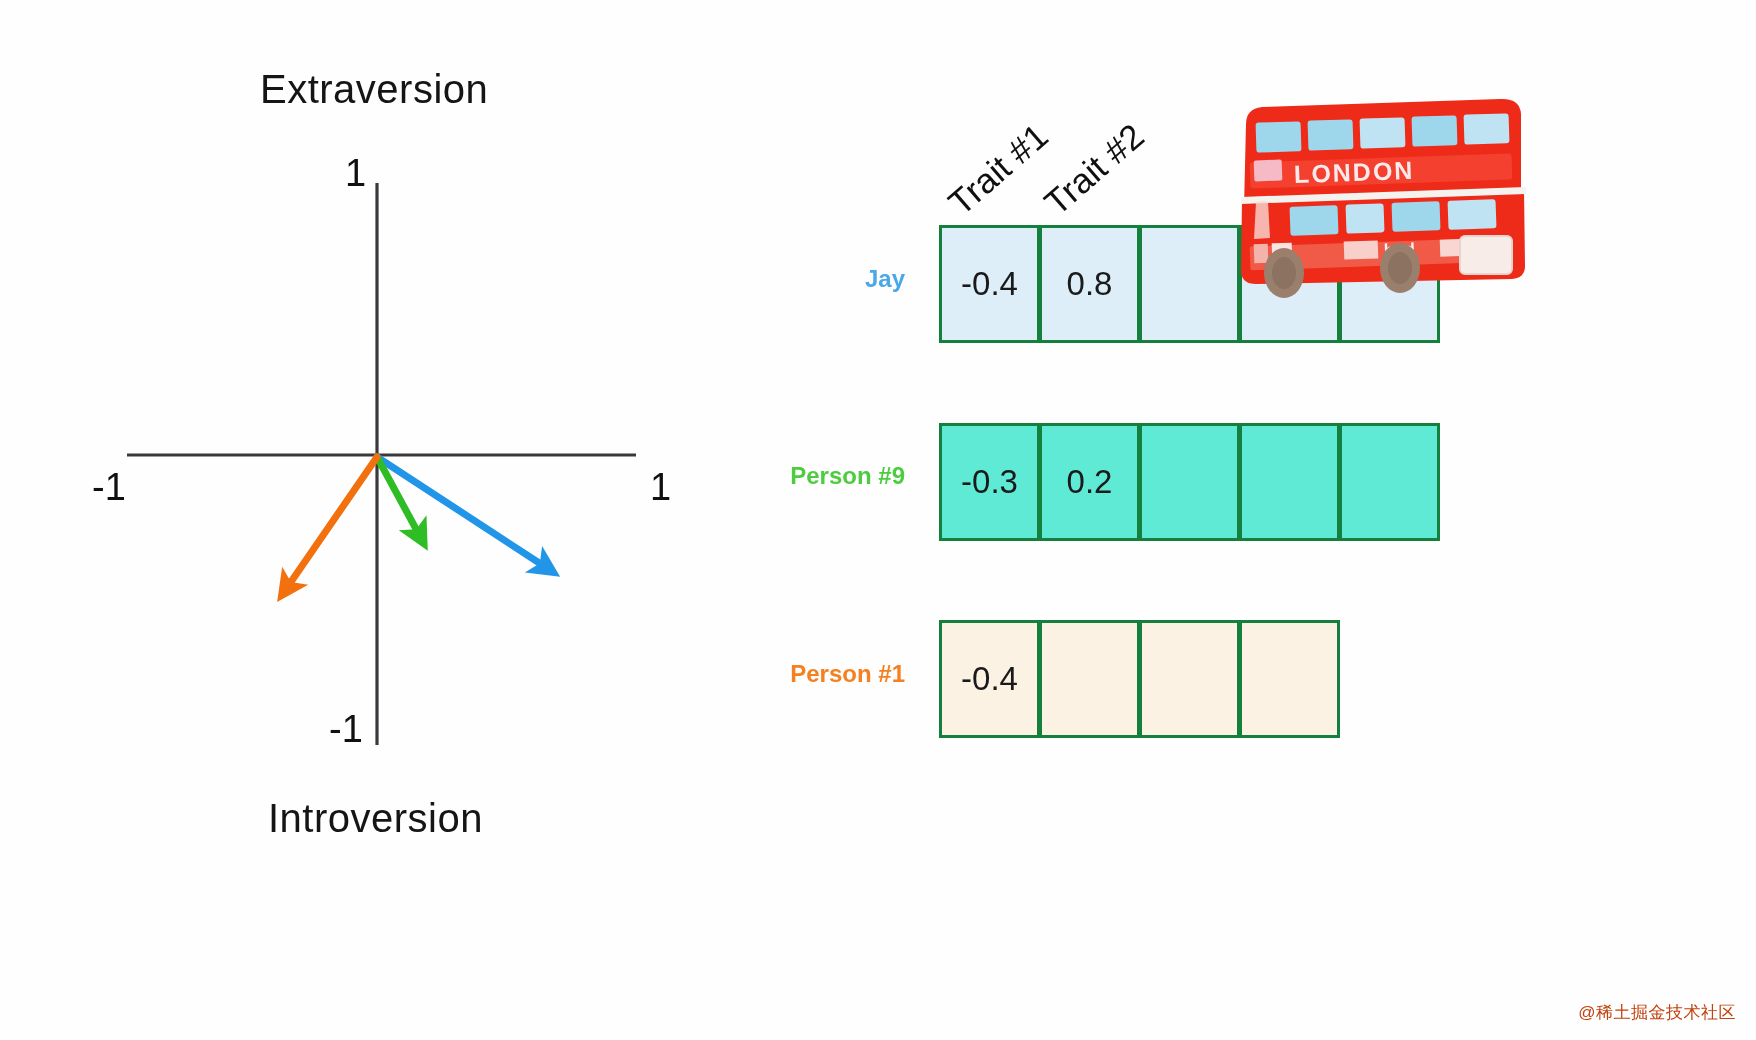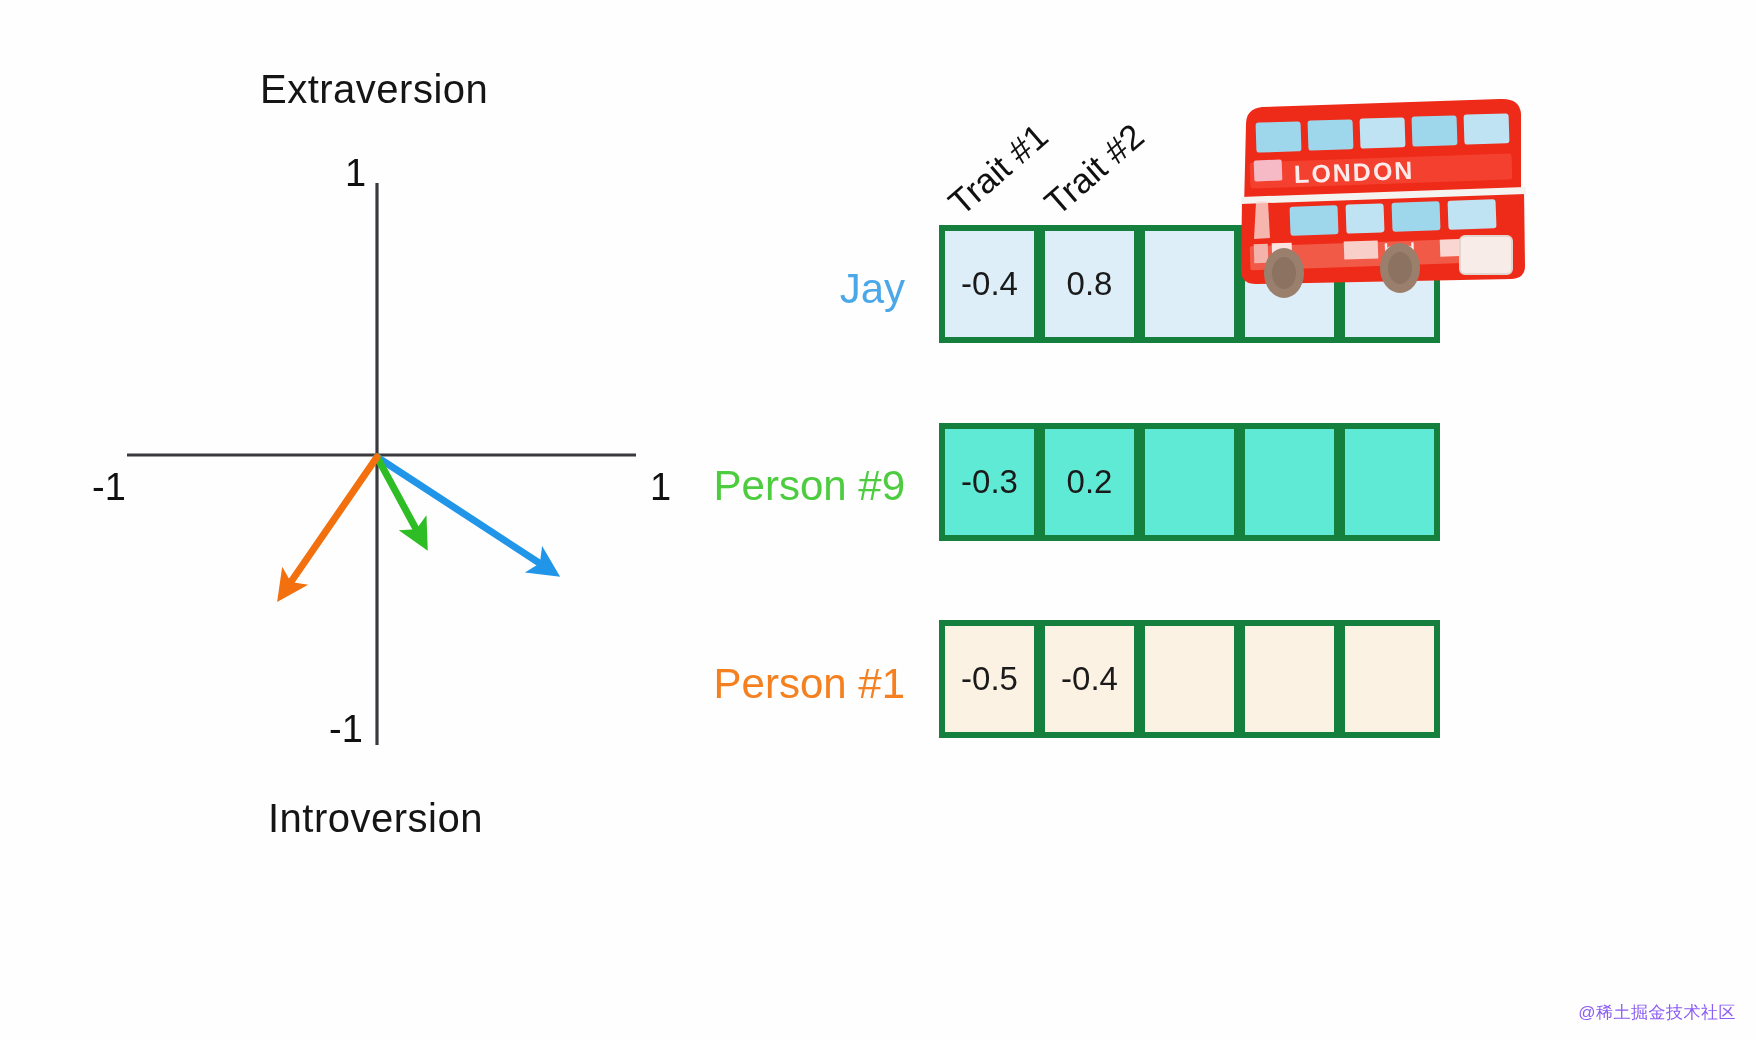--- a/index.html
+++ b/index.html
@@ -68,22 +68,22 @@
     white-space: nowrap;
     transform-origin: left bottom;
     transform: rotate(-41deg);
   }
   #col-header-1 { left: 967px; top: 183px; }
   #col-header-2 { left: 1063px; top: 183px; }
 
   .row-label {
     position: absolute;
     font-family: "Liberation Sans", sans-serif;
-    font-size: 42px;
-    font-weight: 400;
+    font-size: 24px;
+    font-weight: 700;
     white-space: nowrap;
     text-align: right;
   }
   #row-label-0 { left: 620px; top: 265px; width: 285px; color: #4aa8e8; }
   #row-label-1 { left: 620px; top: 462px; width: 285px; color: #4dcc3f; }
   #row-label-2 { left: 620px; top: 660px; width: 285px; color: #f58020; }
 
   .matrix-row {
     position: absolute;
     display: flex;
@@ -91,21 +91,21 @@
     height: 118px;
   }
   #matrix-row-0 { top: 225px; }
   #matrix-row-1 { top: 423px; }
   #matrix-row-2 { top: 620px; }
 
   .cell {
     width: 101px;
     height: 100%;
     box-sizing: border-box;
-    border: 6px solid #15803d;
+    border: 3px solid #15803d;
     margin-left: -1px;
     display: flex;
     align-items: center;
     justify-content: center;
     font-family: "Liberation Sans", sans-serif;
     font-size: 33px;
     font-weight: 300;
     color: #1a1a1a;
   }
   .cell:first-child { margin-left: 0; }
@@ -122,21 +122,21 @@
     height: 205px;
   }
 
   
   #watermark {
     position: absolute;
     right: 20px;
     bottom: 16px;
     font-family: "Liberation Sans", sans-serif;
     font-size: 17px;
-    color: #8b5cf6;
+    color: #c2410c;
     letter-spacing: 0.5px;
     white-space: nowrap;
   }
 </style>
 </head>
 <body>
 
 <div id="plot-panel">
 
   <div class="axis-title" id="extraversion-label">Extraversion</div>
@@ -195,21 +195,20 @@
   <div class="matrix-row row-green" id="matrix-row-1">
     <div class="cell">-0.3</div>
     <div class="cell">0.2</div>
     <div class="cell"></div>
     <div class="cell"></div>
     <div class="cell"></div>
   </div>
 
   <div class="row-label" id="row-label-2">Person #1</div>
   <div class="matrix-row row-peach" id="matrix-row-2">
-    <div class="cell">-0.5</div>
     <div class="cell">-0.4</div>
     <div class="cell"></div>
     <div class="cell"></div>
     <div class="cell"></div>
   </div>
 </div>
 
 <svg id="bus-illustration" viewBox="0 0 295 205">
 
   <path d="M 14 28 Q 14 13 30 11 L 268 3 Q 288 2 289 18 L 289 100 L 12 112 Z" fill="#ee2a18"></path>

